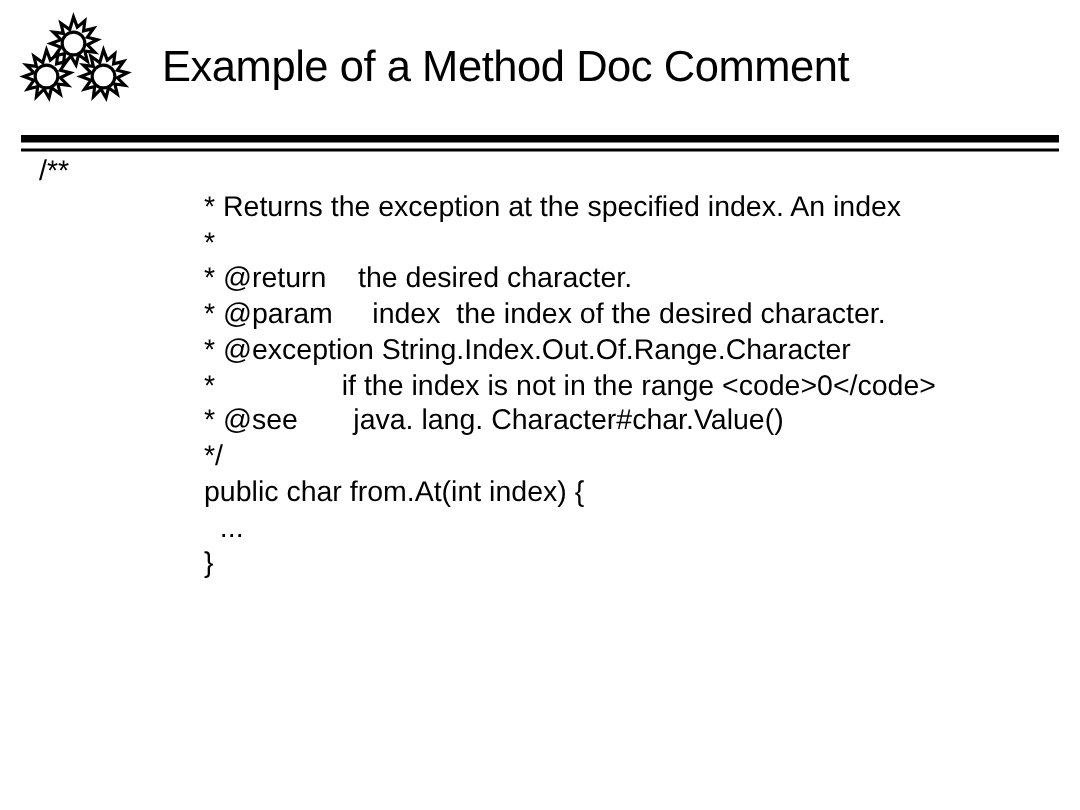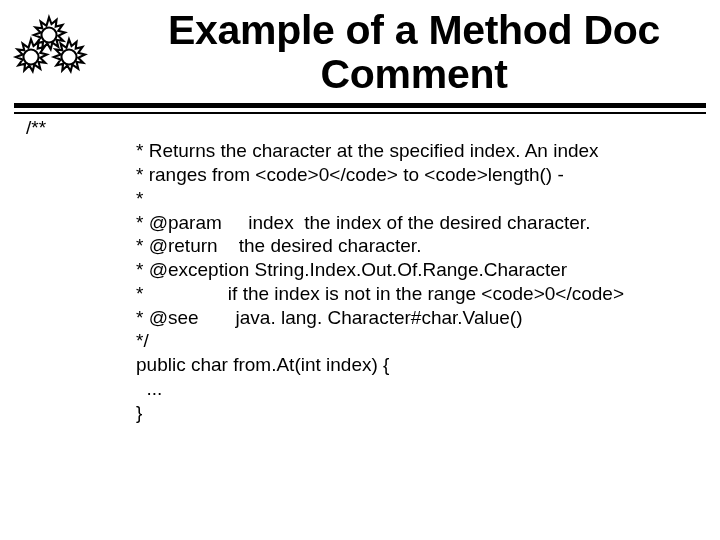--- a/index.html
+++ b/index.html
@@ -25,22 +25,22 @@
   .gear {
     position: absolute;
     width: 42px;
     height: 42px;
   }
   .gear svg { width: 100%; height: 100%; display: block; }
   .g1 { left: 0; top: 22px; }
   .g2 { left: 38px; top: 22px; }
   .g3 { left: 18px; top: 0; }
   .title {
-    font-weight: bold;
-    font-size: 41px;
+    font-weight: normal;
+    font-size: 29px;
     line-height: 1.08;
     padding-left: 10px;
     letter-spacing: -0.3px;
     text-align: center;
   }
   .rule-thick {
     border: 0;
     border-top: 5px solid #000;
     margin: 6px 14px 0 14px;
   }
@@ -92,25 +92,24 @@
     </div>
   </div>
   <div class="title">Example of a Method Doc Comment</div>
 </div>
 
 <hr class="rule-thick">
 <hr class="rule-thin">
 
 <div class="code-area">
   <div class="line indm1">/**</div>
-  <div class="line ind1">* Returns the character at the specified index. An index</div>
-  <div class="line ind1">* ranges from &lt;code&gt;0&lt;/code&gt; to &lt;code&gt;length() -</div>
+  <div class="line ind1">* Returns the exception at the specified index. An index</div>
   <div class="line ind1">*</div>
+  <div class="line ind1">* @return    the desired character.</div>
   <div class="line ind1">* @param     index  the index of the desired character.</div>
-  <div class="line ind1">* @return    the desired character.</div>
   <div class="line ind1">* @exception String.Index.Out.Of.Range.Character</div>
   <div class="line ind1">*                if the index is not in the range &lt;code&gt;0&lt;/code&gt;</div>
   <div class="line ind1">* @see       java. lang. Character#char.Value()</div>
   <div class="line ind1">*/</div>
   <div class="line ind1">public char from.At(int index) {</div>
   <div class="line ind1">  ...</div>
   <div class="line ind1">}</div>
 </div>
 
 </body></html>

